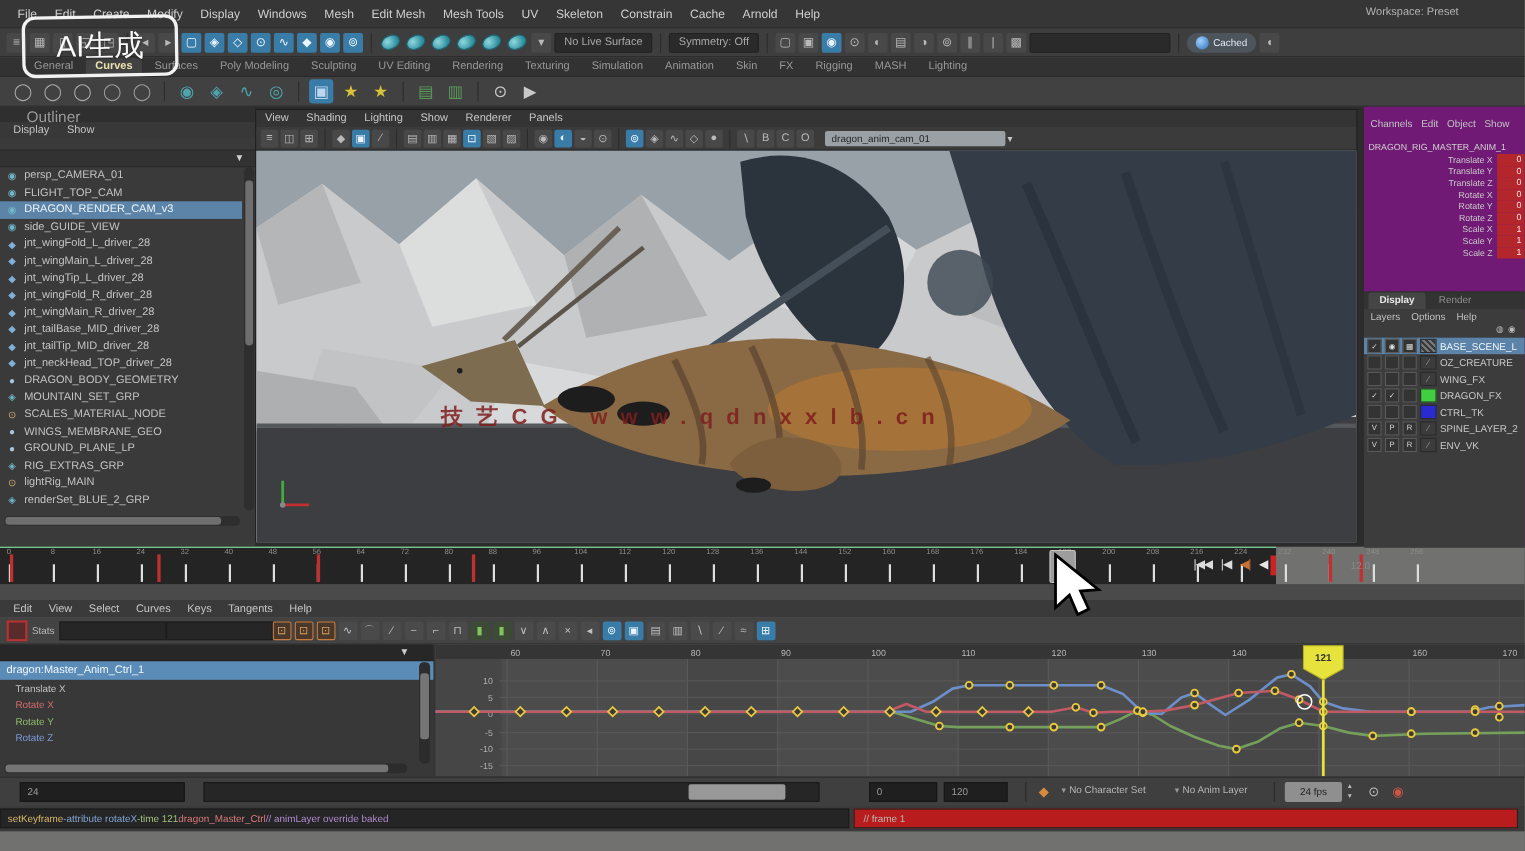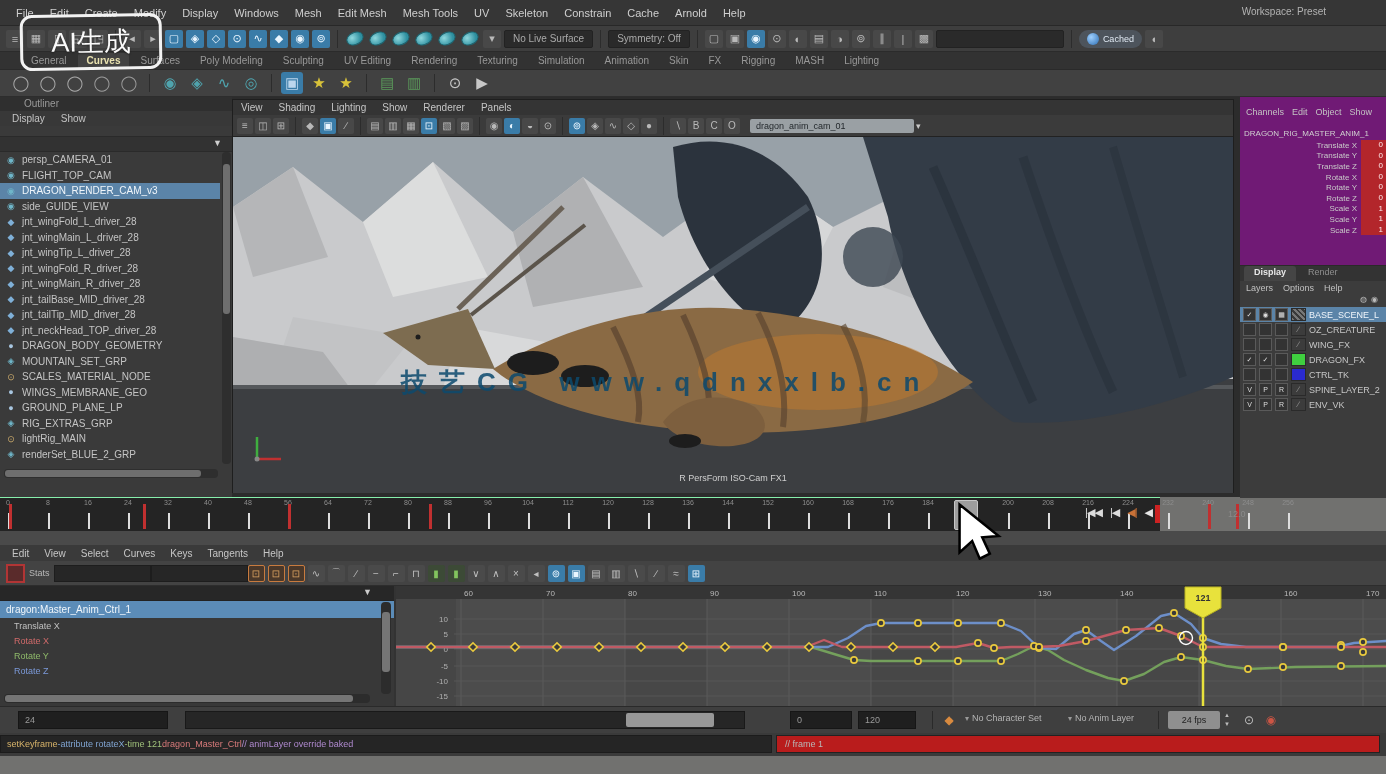--- a/index.html
+++ b/index.html
@@ -27,41 +27,41 @@
     align-items:flex-end;gap:2px;padding-left:22px;box-sizing:border-box;border-bottom:1px solid #2a2a2a;}
   .shelf-tab{padding:2px 9px 3px;font-size:10px;color:#989898;white-space:nowrap;}
   .shelf-tab.active{color:#e9e2b0;background:#424242;border-radius:3px 3px 0 0;font-weight:bold;}
   #shelficons{position:absolute;left:0;top:70px;width:1386px;height:27px;background:#414141;display:flex;
     align-items:center;gap:5px;padding:0 10px;box-sizing:border-box;border-bottom:1px solid #2d2d2d;}
   .shelf-icon{width:22px;height:22px;display:flex;align-items:center;justify-content:center;font-size:15px;flex:none;}
   .shelf-icon.active{background:#3a7ca8;border-radius:3px;}
   
   #main{position:absolute;left:0;top:97px;width:1386px;height:400px;background:#2c2c2c;}
   #outliner{position:absolute;left:0;top:0;width:232px;height:400px;background:#3a3a3a;}
-  .ol-title{height:13px;background:#2f2f2f;font-size:10px;color:#9a9a9a;padding:1px 0 0 24px;}
+  .ol-title{height:13px;background:#2f2f2f;font-size:14px;color:#9a9a9a;padding:1px 0 0 24px;}
   .ol-menus{height:15px;display:flex;gap:16px;padding-left:12px;align-items:center;font-size:10px;color:#c3c3c3;background:#383838;}
   .ol-filter{height:14px;background:#323232;border-top:1px solid #2a2a2a;border-bottom:1px solid #2a2a2a;position:relative;margin-top:10px;}
   .ol-filter .dd{position:absolute;right:10px;top:1px;font-size:9px;color:#cfcfcf;}
   #ol-list{position:absolute;left:0;top:55px;width:220px;height:312px;overflow:hidden;}
   .ol-row{height:15.5px;display:flex;align-items:center;gap:5px;padding-left:5px;font-size:10px;color:#c4c4c4;white-space:nowrap;}
   .ol-row.sel{background:#5b84a8;color:#f0f6fb;}
   .ol-ico{width:12px;font-size:9px;flex:none;text-align:center;}
   #ol-vscroll{position:absolute;right:1px;top:55px;width:9px;height:312px;background:#2e2e2e;border-radius:4px;}
   #ol-vthumb{position:absolute;left:1px;top:12px;width:7px;height:150px;background:#6e6e6e;border-radius:3px;}
   #ol-hscroll{position:absolute;left:4px;top:372px;width:214px;height:9px;background:#2e2e2e;border-radius:4px;}
   #ol-hthumb{position:absolute;left:1px;top:1px;width:196px;height:7px;background:#6e6e6e;border-radius:3px;}
   #viewport{position:absolute;left:232px;top:2px;width:1002px;height:394px;background:#2e2e2e;border:1px solid #1e1e1e;box-sizing:border-box;}
   .vp-menus{height:15px;display:flex;gap:16px;padding-left:8px;align-items:center;background:#343434;font-size:10px;color:#c6c6c6;}
   .vp-tools{height:21px;display:flex;gap:2px;align-items:center;background:#3b3b3b;padding:0 4px;border-bottom:1px solid #222;}
   .vp-tools .icon{width:16px;height:16px;font-size:10px;}
   .vp-field{width:152px;height:14px;background:#9aa0a4;color:#23282c;font-size:9px;display:flex;
     align-items:center;padding:0 6px;border-radius:2px;margin-left:8px;flex:none;}
   .vp-scene{position:relative;height:356px;overflow:hidden;background:#98a1a8;}
-  #watermark{position:absolute;left:168px;top:228px;font-size:26px;font-weight:bold;letter-spacing:12px;
-    color:#0c4a6e;opacity:.85;white-space:nowrap;z-index:5;}
+  #watermark{position:absolute;left:168px;top:228px;font-size:20px;font-weight:bold;letter-spacing:12px;
+    color:#7f1d1d;opacity:.85;white-space:nowrap;z-index:5;}
   #camlabel{position:absolute;left:0;right:0;bottom:10px;text-align:center;font-size:9px;color:#cfcfcf;z-index:5;}
   #rightpanel{position:absolute;left:1240px;top:0;width:146px;height:400px;background:#701a75;}
   .cb-menus{height:14px;display:flex;gap:8px;padding:10px 0 0 6px;font-size:9px;color:#c3c3c3;}
   .cb-object{font-size:8px;color:#d0d0d0;padding:8px 2px 2px 4px;white-space:nowrap;overflow:hidden;}
   .cb-row{height:10.6px;display:flex;align-items:center;font-size:8px;}
   .cb-label{flex:1;text-align:right;color:#c9c9c9;padding-right:4px;white-space:nowrap;}
   .cb-value{width:22px;background:#b3262b;color:#ffe9e9;text-align:right;padding-right:3px;height:10.6px;line-height:10.6px;}
   #layereditor{position:absolute;left:0;top:168px;width:146px;height:232px;background:#3c3c3c;border-top:1px solid #2a2a2a;}
   .le-tabs{height:15px;display:flex;gap:2px;padding-left:4px;background:#333;}
   .le-tab{padding:1px 10px;font-size:9px;color:#8f8f8f;}
@@ -437,21 +437,20 @@
             <circle cx="640" cy="120" r="30" fill="#3d4753" opacity=".8"></circle>
           </g>
 
           <g>
             <line x1="24" y1="322" x2="48" y2="322" stroke="#c03030" stroke-width="2.5"></line>
             <line x1="24" y1="322" x2="24" y2="300" stroke="#3fae3f" stroke-width="2.5"></line>
             <circle cx="24" cy="322" r="2.5" fill="#888"></circle>
           </g>
         </svg>
         <div id="watermark">技艺CG www.qdnxxlb.cn</div>
-        <div id="camlabel">R PersForm  ISO-Cam  FX1</div>
       </div>
     </div>
 
     <div id="rightpanel">
       <div class="cb-menus" id="cb-menus">
           <span>Channels</span>
           <span>Edit</span>
           <span>Object</span>
           <span>Show</span>
         </div>

